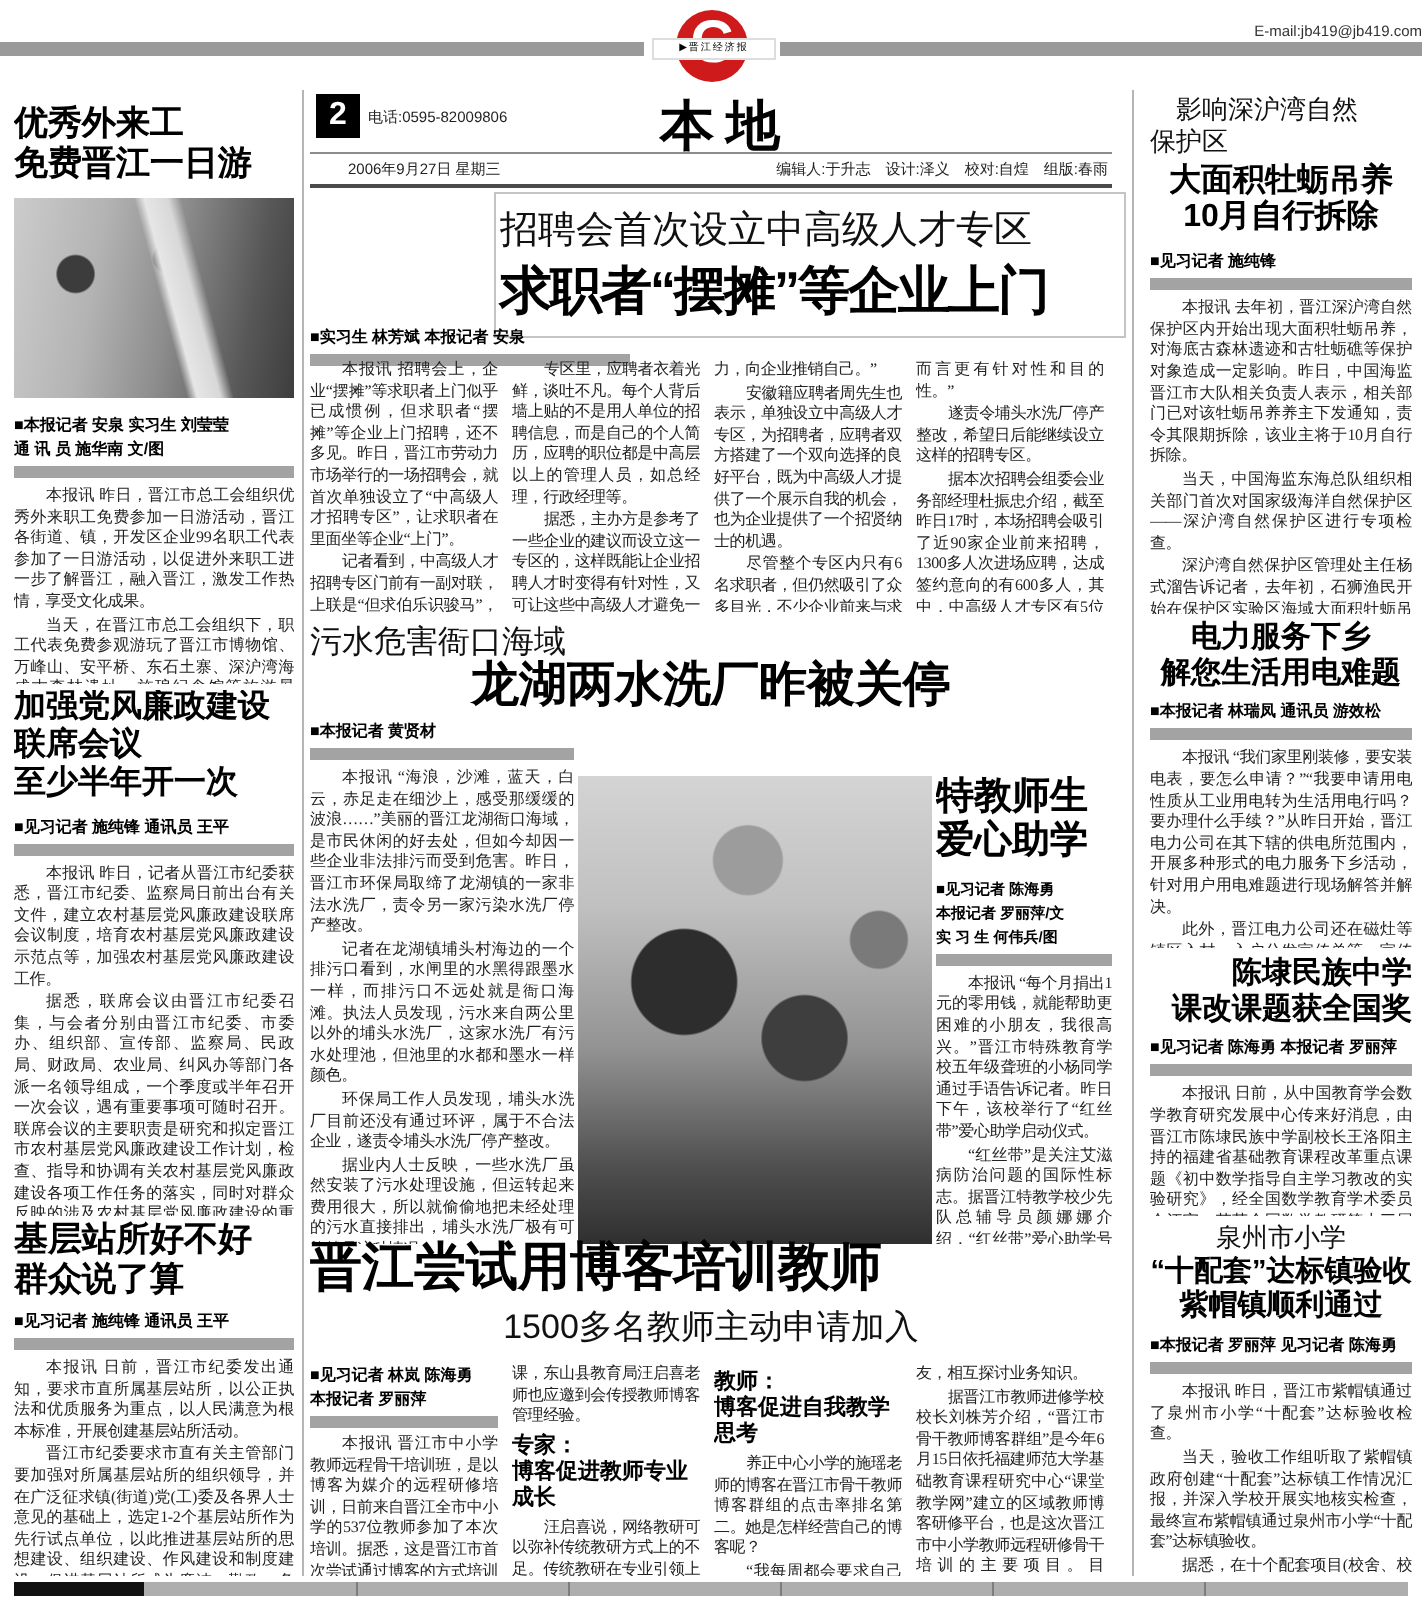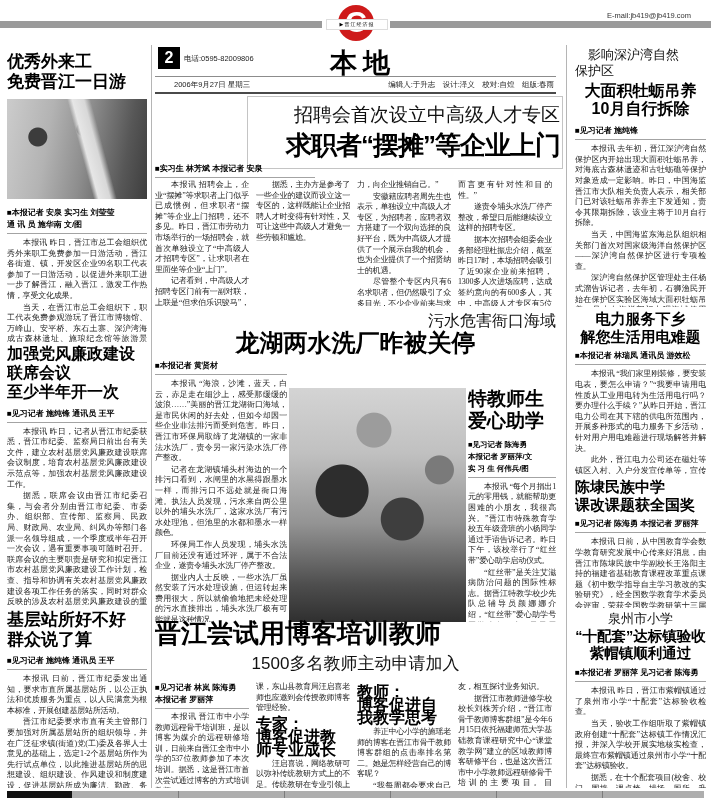--- a/index.html
+++ b/index.html
@@ -7,36 +7,36 @@
         font-family:"Liberation Serif","DejaVu Serif",serif;color:#1a1a1a;overflow:hidden;}
   .abs{position:absolute;}
   .sans{font-family:"Liberation Sans","DejaVu Sans",sans-serif;}
   .bar{background:#9a9a9a;}
   .vline{width:1px;background:#b5b5b5;}
   .hrule{height:1px;background:#8c8c8c;}
   .hl{font-family:"Liberation Sans","DejaVu Sans",sans-serif;font-weight:bold;color:#000;
       line-height:1.18;white-space:pre-line;}
   .kick{font-family:"Liberation Sans","DejaVu Sans",sans-serif;color:#111;white-space:pre-line;}
   .byline{font-family:"Liberation Sans","DejaVu Sans",sans-serif;font-size:8px;font-weight:bold;
-          color:#000;border-bottom:1px solid #a3a3a3;padding-bottom:2px;line-height:12px;white-space:pre-line;}
+          color:#000;border-bottom:6px solid #a3a3a3;padding-bottom:2px;line-height:12px;white-space:pre-line;}
   .body-text p{margin:0 0 1px 0;font-size:8px;line-height:10.6px;text-align:justify;
                text-indent:2em;letter-spacing:-0.2px;color:#222;}
   .body-text p.cont{text-indent:0;}
   .story{overflow:hidden;}
-  .bsub{font-family:"Liberation Sans","DejaVu Sans",sans-serif;font-weight:bold;font-size:16px;
+  .bsub{font-family:"Liberation Sans","DejaVu Sans",sans-serif;font-weight:bold;font-size:11px;
         line-height:13px;white-space:pre-line;margin:3px 0 3px 0;color:#000;}
   .bsub:empty{display:none;}
   .email{font-size:7.5px;color:#333;font-family:"Liberation Sans","DejaVu Sans",sans-serif;}
   .pagenum{width:22px;height:22px;background:#000;color:#fff;text-align:center;line-height:22px;
            font-size:16px;font-weight:bold;font-family:"Liberation Sans","DejaVu Sans",sans-serif;}
   .phone{font-size:7.5px;color:#222;}
   .section-title{font-size:27px;font-weight:bold;letter-spacing:6px;color:#000;
                  font-family:"Liberation Sans","DejaVu Sans",sans-serif;}
   .dateline,.credits{font-size:7.5px;color:#222;font-family:"Liberation Sans","DejaVu Sans",sans-serif;}
-  .headbox{border:1px solid #c4c4c4;text-align:right;padding:5px 2px 7px 2px;}
+  .headbox{border:1px solid #c4c4c4;text-align:left;padding:5px 2px 7px 2px;}
   .photo{filter:grayscale(1);}
   .photo-tour{background:
       linear-gradient(75deg,transparent 52%,#e6e6e6 55%,#d8d8d8 62%,transparent 66%),
       radial-gradient(circle at 22% 38%,#3c3c3c 0 9px,transparent 10px),
       radial-gradient(circle at 55% 30%,#6b6b6b 0 7px,transparent 8px),
       linear-gradient(100deg,#cccccc 0%,#b3b3b3 30%,#8d8d8d 55%,#575757 82%,#3d3d3d 100%);}
   .photo-students{background:
       radial-gradient(circle at 30% 44%,#2d2d2d 0 26px,transparent 27px),
       radial-gradient(circle at 64% 56%,#3e3e3e 0 21px,transparent 22px),
       radial-gradient(circle at 48% 18%,#9c9c9c 0 17px,transparent 18px),
@@ -49,21 +49,21 @@
   .logo-strip{position:absolute;left:4px;top:16px;width:60px;height:9px;background:#fff;
               border:1px solid #ddd;font-size:5px;line-height:8px;color:#000;letter-spacing:1px;
               font-family:"Liberation Sans","DejaVu Sans",sans-serif;}
   .footer-tick{width:1px;height:7px;background:#7d7d7d;}
 </style>
 </head>
 <body>
 
 <div class="page">
 
-  <div class="abs email" style="right:20px;top:11px;">E-mail:jb419@jb419.com</div>
+  <div class="abs email" style="right:0;top:11px;">E-mail:jb419@jb419.com</div>
   <div class="abs bar" style="left:0;top:21px;width:711px;height:7px;"></div>
   <div class="abs logo-wrap">
     <div class="logo-circle">C</div>
     <div class="logo-strip">
       <span>▶</span><span>晋江经济报</span>
     </div>
   </div>
 
   <div class="abs pagenum" style="left:158px;top:47px;">2</div>
   <div class="abs phone sans" style="left:184px;top:54px;">电话:0595-82009806</div>
@@ -112,34 +112,35 @@
   <div class="abs headbox" style="left:247px;top:96px;width:310px;">
     <div class="kick" style="font-size:19px;">招聘会首次设立中高级人才专区</div>
     <div class="hl" style="font-size:26px;letter-spacing:-1px;margin-top:2px;">求职者“摆摊”等企业上门</div>
   </div>
   <div class="abs byline" style="left:155px;top:163px;width:160px;">■实习生 林芳斌 本报记者 安泉</div>
   <div class="abs story body-text" style="left:155px;top:180px;width:94px;height:126px;">
       <p>本报讯 招聘会上，企业“摆摊”等求职者上门似乎已成惯例，但求职者“摆摊”等企业上门招聘，还不多见。昨日，晋江市劳动力市场举行的一场招聘会，就首次单独设立了“中高级人才招聘专区”，让求职者在里面坐等企业“上门”。</p>
       <p>记者看到，中高级人才招聘专区门前有一副对联，上联是“但求伯乐识骏马”，下联是“更盼刘备用孔明”，横批则是“毛遂自荐”。</p>
     </div>
   <div class="abs story body-text" style="left:256px;top:180px;width:94px;height:126px;">
+      <p>专区里，应聘者衣着光鲜，谈吐不凡。每个人背后墙上贴的不是用人单位的招聘信息，而是自己的个人简历，应聘的职位都是中高层以上的管理人员，如总经理，行政经理等。</p>
       <p>据悉，主办方是参考了一些企业的建议而设立这一专区的，这样既能让企业招聘人才时变得有针对性，又可让这些中高级人才避免一些劳顿和尴尬。</p>
     </div>
   <div class="abs story body-text" style="left:357px;top:180px;width:94px;height:126px;">
       <p class="cont">力，向企业推销自己。”</p>
       <p>安徽籍应聘者周先生也表示，单独设立中高级人才专区，为招聘者，应聘者双方搭建了一个双向选择的良好平台，既为中高级人才提供了一个展示自我的机会，也为企业提供了一个招贤纳士的机遇。</p>
       <p>尽管整个专区内只有6名求职者，但仍然吸引了众多目光，不少企业前来与求职者面谈。福建皖德酒业营销总监杨振雷很欣赏这种招聘形式，他说，“中高级人才是一个企业竞争力核心所在，单独设立中高级人才专区，对企业招聘</p>
     </div>
   <div class="abs story body-text" style="left:458px;top:180px;width:94px;height:126px;">
       <p class="cont">而言更有针对性和目的性。”</p>
       <p>遂责令埔头水洗厂停产整改，希望日后能继续设立这样的招聘专区。</p>
       <p>据本次招聘会组委会业务部经理杜振忠介绍，截至昨日17时，本场招聘会吸引了近90家企业前来招聘，1300多人次进场应聘，达成签约意向的有600多人，其中，中高级人才专区有5位应聘者与企业达成了进一步面谈意向。</p>
     </div>
 
-  <div class="abs kick" style="left:155px;top:311px;width:401px;text-align:right;font-size:16px;">污水危害衙口海域</div>
+  <div class="abs kick" style="left:155px;top:311px;width:401px;text-align:left;font-size:16px;">污水危害衙口海域</div>
   <div class="abs hl" style="left:155px;top:329px;width:401px;text-align:center;font-size:24px;">龙湖两水洗厂昨被关停</div>
   <div class="abs story" style="left:155px;top:360px;width:132px;height:262px;">
     <div class="byline">■本报记者 黄贤材</div>
     <div class="body-text" style="margin-top:4px;">
         <p>本报讯 “海浪，沙滩，蓝天，白云，赤足走在细沙上，感受那缓缓的波浪……”美丽的晋江龙湖衙口海域，是市民休闲的好去处，但如今却因一些企业非法排污而受到危害。昨日，晋江市环保局取缔了龙湖镇的一家非法水洗厂，责令另一家污染水洗厂停产整改。</p>
         <p>记者在龙湖镇埔头村海边的一个排污口看到，水闸里的水黑得跟墨水一样，而排污口不远处就是衙口海滩。执法人员发现，污水来自两公里以外的埔头水洗厂，这家水洗厂有污水处理池，但池里的水都和墨水一样颜色。</p>
         <p>环保局工作人员发现，埔头水洗厂目前还没有通过环评，属于不合法企业，遂责令埔头水洗厂停产整改。</p>
         <p>据业内人士反映，一些水洗厂虽然安装了污水处理设施，但运转起来费用很大，所以就偷偷地把未经处理的污水直接排出，埔头水洗厂极有可能就是这种情况。</p>
       </div>
   </div>
@@ -207,21 +208,21 @@
     <div class="hl" style="font-size:15px;text-align:center;">电力服务下乡
 解您生活用电难题</div>
     <div class="byline" style="margin-top:5px;">■本报记者 林瑞凤 通讯员 游效松</div>
     <div class="body-text" style="margin-top:4px;">
         <p>本报讯 “我们家里刚装修，要安装电表，要怎么申请？”“我要申请用电性质从工业用电转为生活用电行吗？要办理什么手续？”从昨日开始，晋江电力公司在其下辖的供电所范围内，开展多种形式的电力服务下乡活动，针对用户用电难题进行现场解答并解决。</p>
         <p>此外，晋江电力公司还在磁灶等镇区入村、入户分发宣传单等，宣传用电安全、科学用电等方面的知识，并解决一些困难住户的用电问题。这次活动将于国庆节之前在晋江电力公司的供电范围内分点举行。</p>
       </div>
   </div>
 
   <div class="abs story" style="left:575px;top:478px;width:131px;height:130px;">
-    <div class="hl" style="font-size:15px;text-align:left;">陈埭民族中学
+    <div class="hl" style="font-size:15px;text-align:right;">陈埭民族中学
 课改课题获全国奖</div>
     <div class="byline" style="margin-top:5px;">■见习记者 陈海勇 本报记者 罗丽萍</div>
     <div class="body-text" style="margin-top:4px;">
         <p>本报讯 日前，从中国教育学会数学教育研究发展中心传来好消息，由晋江市陈埭民族中学副校长王洛阳主持的福建省基础教育课程改革重点课题《初中数学指导自主学习教改的实验研究》，经全国数学教育学术委员会评审，荣获全国数学教研第十三届年会评选二等奖。</p>
       </div>
   </div>
 
   <div class="abs story" style="left:575px;top:610px;width:131px;height:178px;">
     <div class="kick" style="font-size:13px;text-align:center;">泉州市小学</div>
     <div class="hl" style="font-size:14.5px;text-align:center;">“十配套”达标镇验收

